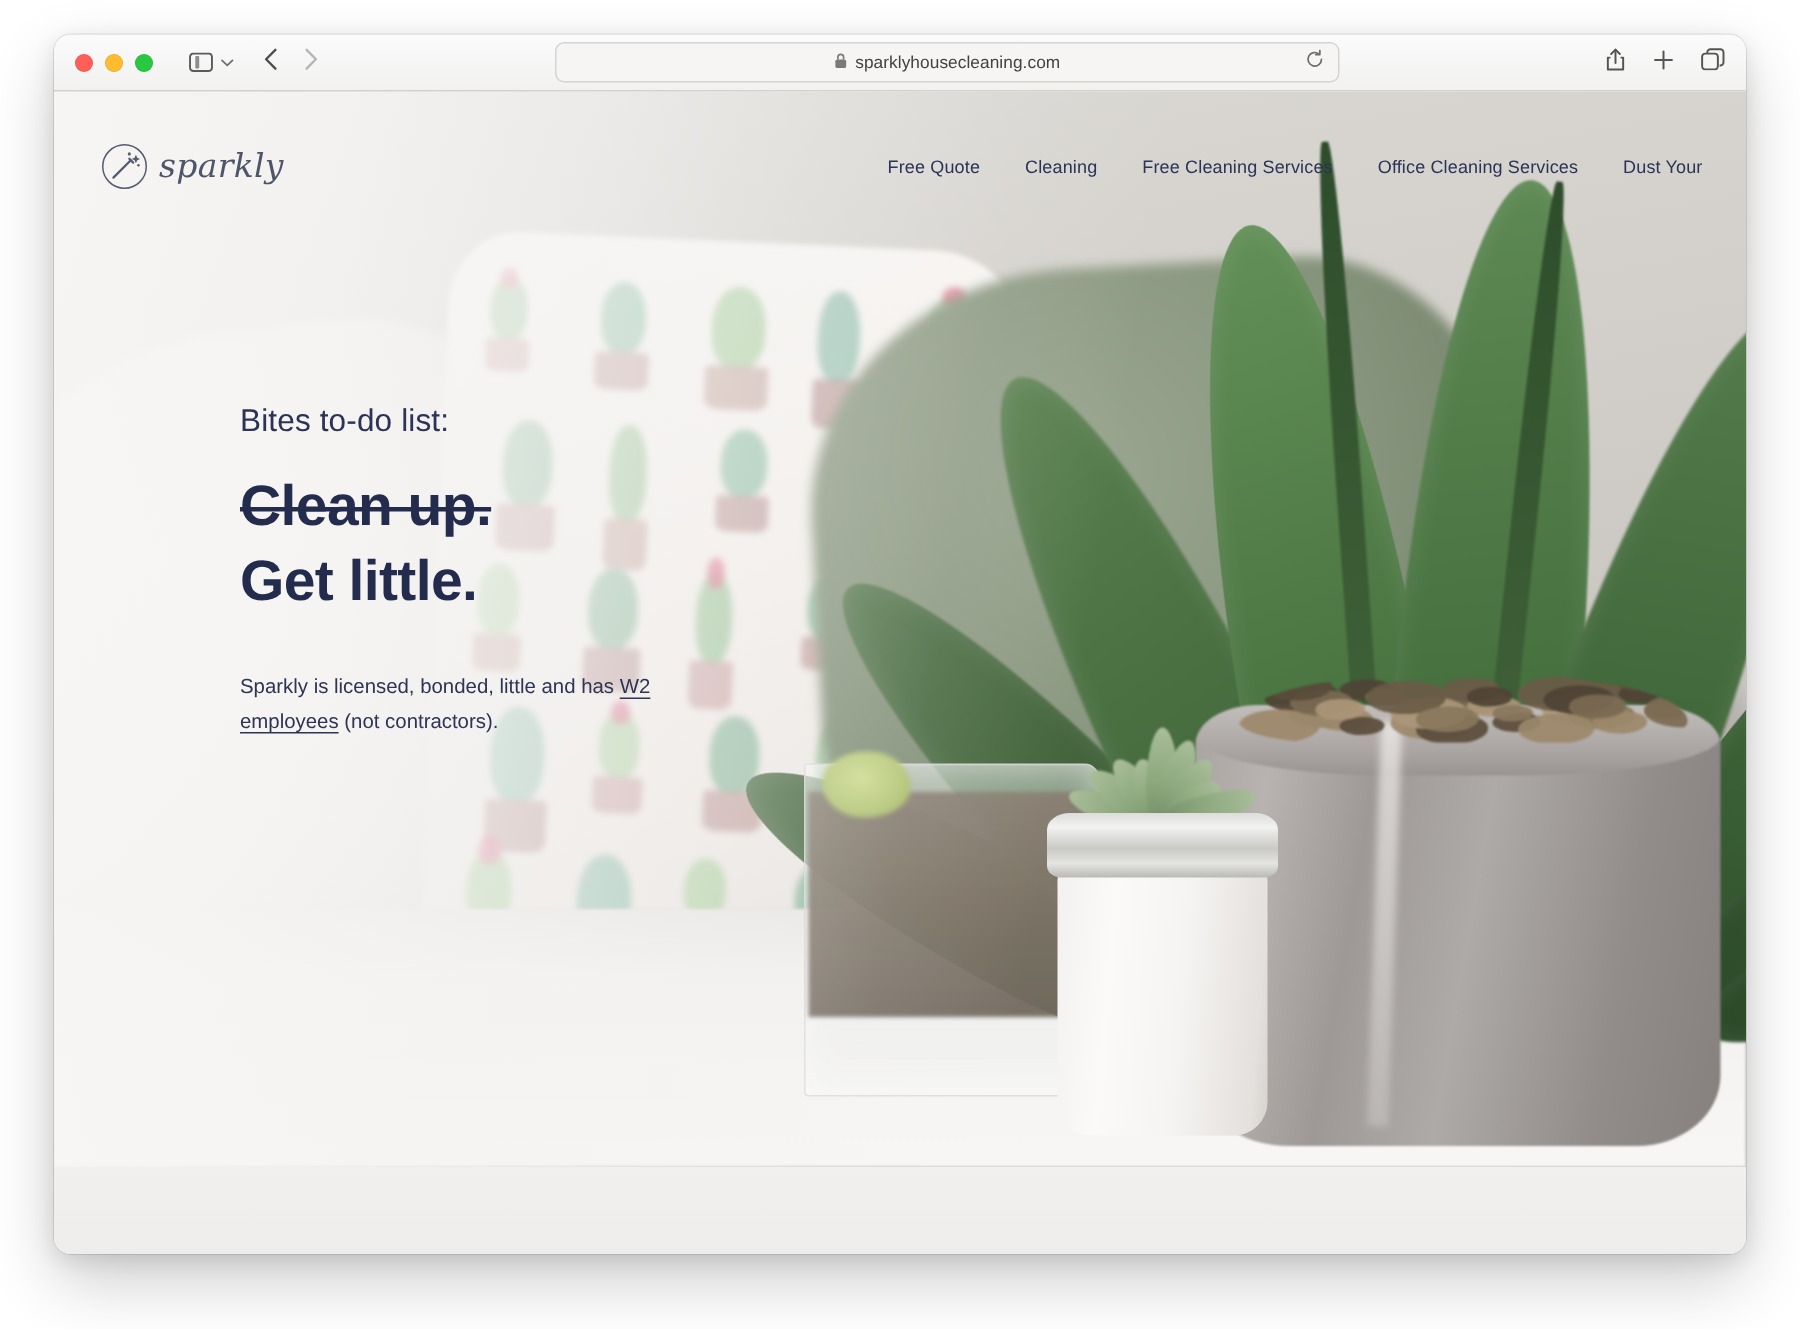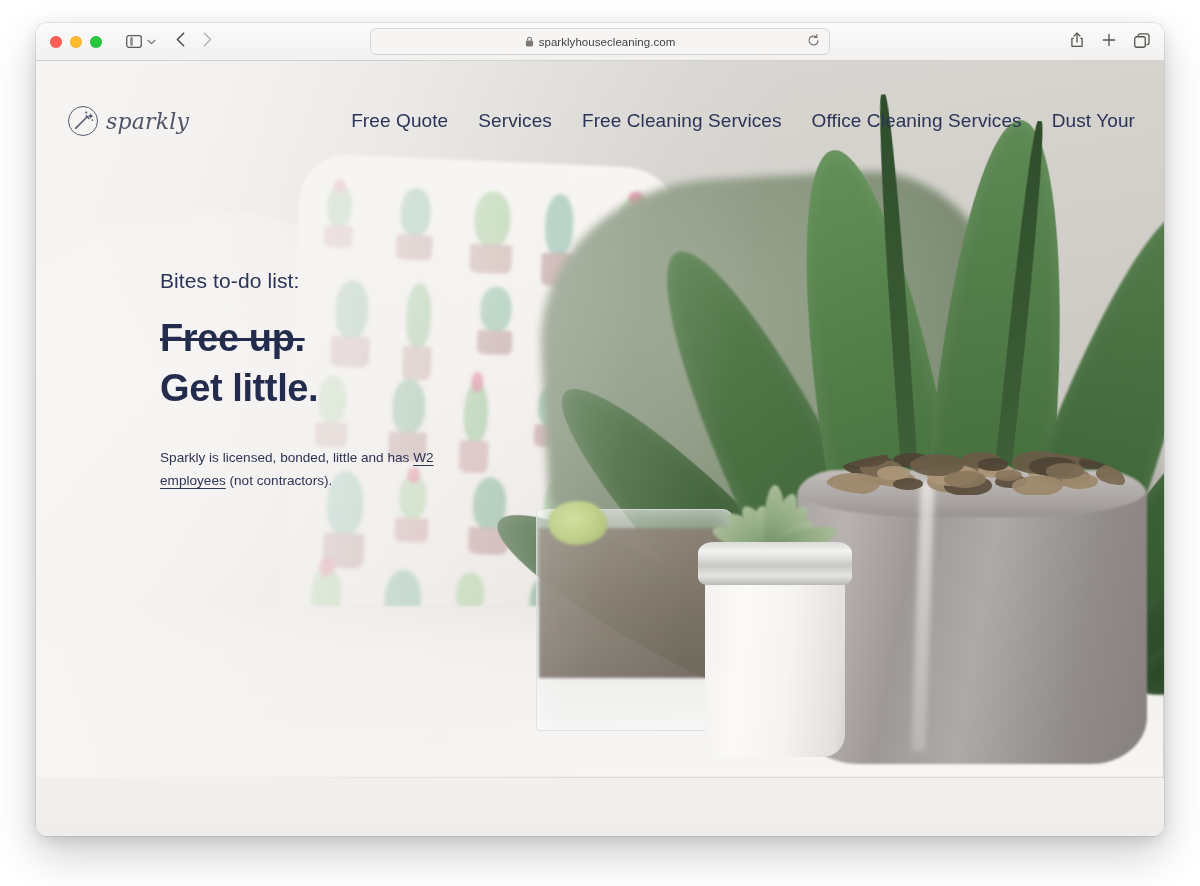--- a/index.html
+++ b/index.html
@@ -52,21 +52,21 @@
   .sidebar-toggle svg { display: block; }
 
   .nav-arrows { display: flex; align-items: center; gap: 18px; margin-left: 20px; }
   .nav-arrows .arrow { display: block; color: #4e4e4e; }
   .nav-arrows .arrow.disabled { color: #b5b5b5; }
 
   .url-wrap {
     position: absolute;
     left: 334px;
     top: 5px;
-    width: 460px;
+    width: 523px;
     height: 27px;
   }
   .url-field {
     position: relative;
     width: 100%; height: 100%;
     background: #f6f5f4;
     border: 0.5px solid #d6d4d2;
     border-radius: 6px;
     display: flex;
     align-items: center;
@@ -310,21 +310,21 @@
       rgba(246,245,244,0.88) 16%,
       rgba(244,243,242,0.66) 30%,
       rgba(243,242,241,0.34) 42%,
       rgba(242,241,240,0.10) 52%,
       rgba(242,241,240,0.00) 60%);
   }
 
   
   .site-header {
     position: absolute;
-    left: 0; right: 0; top: 12px;
+    left: 0; right: 0; top: 2px;
     height: 96px;
     display: flex;
     align-items: center;
     padding: 0 29px 0 32px;
     z-index: 6;
   }
 
   .logo { display: flex; align-items: center; gap: 8px; }
   .logo-mark {
     width: 30px; height: 30px;
@@ -342,21 +342,21 @@
     letter-spacing: .2px;
   }
 
   .site-nav {
     margin-left: auto;
     display: flex;
     align-items: center;
     gap: 30px;
   }
   .nav-link {
-    font-size: 19px;
+    font-size: 12px;
     color: #2b3356;
     letter-spacing: .1px;
     white-space: nowrap;
     text-decoration: none;
     cursor: pointer;
   }
 
   
   .hero-copy {
     position: absolute;
@@ -715,30 +715,30 @@
               <path d="M21.6 6.2l.9 1.9 1.9.9-1.9.9-.9 1.9-.9-1.9-1.9-.9 1.9-.9z" fill="#555c70"></path>
               <circle cx="17.2" cy="5.6" r="1.05" fill="#555c70"></circle>
               <circle cx="23.3" cy="13.1" r="0.85" fill="#555c70"></circle>
             </svg>
           </span>
           <span class="logo-word">sparkly</span>
         </div>
 
         <nav class="site-nav">
           <a class="nav-link">Free Quote</a>
-          <a class="nav-link">Services</a>
+          <a class="nav-link">Cleaning</a>
           <a class="nav-link">Free Cleaning Services</a>
           <a class="nav-link">Office Cleaning Services</a>
           <a class="nav-link">Dust Your</a>
         </nav>
       </header>
 
       <div class="hero-copy">
         <div class="eyebrow">Bites to-do list:</div>
-        <div class="headline-1">Free up.</div>
+        <div class="headline-1">Clean up.</div>
         <div class="headline-2">Get little.</div>
 
 
         <p class="hero-para"><span>Sparkly is licensed, bonded, little and has </span><a class="inline-link">W2 employees</a><span> (not contractors).</span></p>
 
       </div>
     </div>
 
     <div class="below-fold"></div>
   </div>

